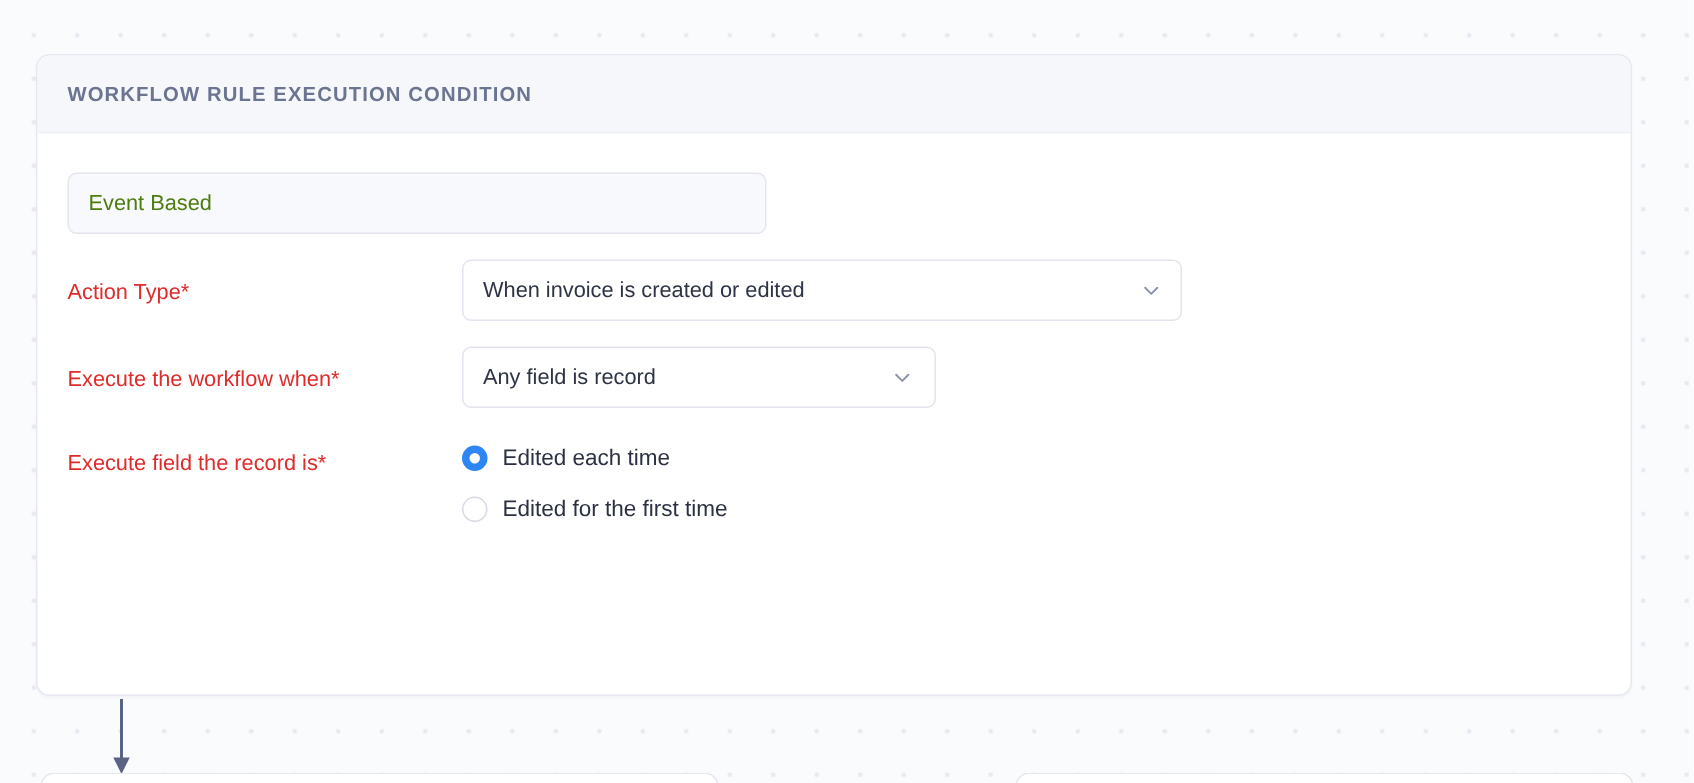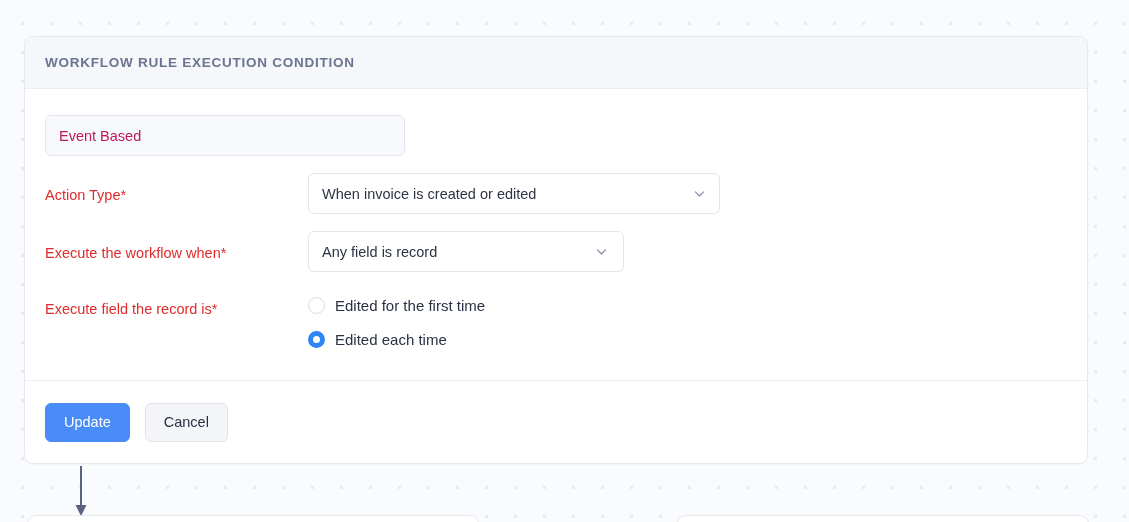--- a/index.html
+++ b/index.html
@@ -73,46 +73,46 @@
     font-size: 14.5px;
     line-height: 20px;
     padding-top: 12px;
   }
   .field-label.radio-label { padding-top: 10px; }
 
   .field-control { flex: 1; }
 
   
   .text-input {
-    width: 360px;
+    width: 466px;
     height: 41px;
     border: 1px solid #e4e6ee;
     border-radius: 6px;
     background: #f8f9fc;
-    color: #be185d;
+    color: #4d7c0f;
     font-family: "Liberation Sans", sans-serif;
     font-size: 14.5px;
     padding: 0 13px;
     outline: none;
     display: flex;
     align-items: center;
   }
 
   .select-wrap {
     position: relative;
     height: 41px;
     border: 1px solid #e2e4ee;
     border-radius: 6px;
     background: #ffffff;
     display: flex;
     align-items: center;
     padding: 0 13px;
     cursor: pointer;
   }
-  .select-wrap.wide   { width: 412px; gap: 10px; }
+  .select-wrap.wide   { width: 480px; gap: 10px; }
   .select-wrap.narrow { width: 316px; }
   .select-value {
     font-size: 14.5px;
     color: #2e3445;
     flex: 1;
     white-space: nowrap;
   }
   .chevron {
     width: 13px;
     height: 13px;
@@ -253,39 +253,35 @@
     </div>
 
     <div class="gap-3"></div>
 
     <div class="form-row">
       <div class="field-label radio-label">Execute field the record is*</div>
       <div class="field-control">
         <div class="radio-group">
 
           <div class="radio-item">
+            <span class="radio-mark checked"></span>
+            <span class="radio-text">Edited each time</span>
+          </div>
+
+          <div class="radio-item">
             <span class="radio-mark"></span>
             <span class="radio-text">Edited for the first time</span>
           </div>
 
-          <div class="radio-item">
-            <span class="radio-mark checked"></span>
-            <span class="radio-text">Edited each time</span>
-          </div>
-
         </div>
       </div>
     </div>
 
   </div>
 
-  <div class="card-footer">
-    <button class="btn btn-primary">Update</button>
-    <button class="btn btn-secondary">Cancel</button>
-  </div>
 
 </div>
 
 <svg class="connector" viewBox="0 0 16 51" fill="none">
   <path d="M8 0 L8 41" stroke="#5b6384" stroke-width="2"></path>
   <path d="M8 50 L2.5 39 L13.5 39 Z" fill="#5b6384"></path>
 </svg>
 
 <div class="ghost-card ghost-left"></div>
 <div class="ghost-card ghost-right"></div>

